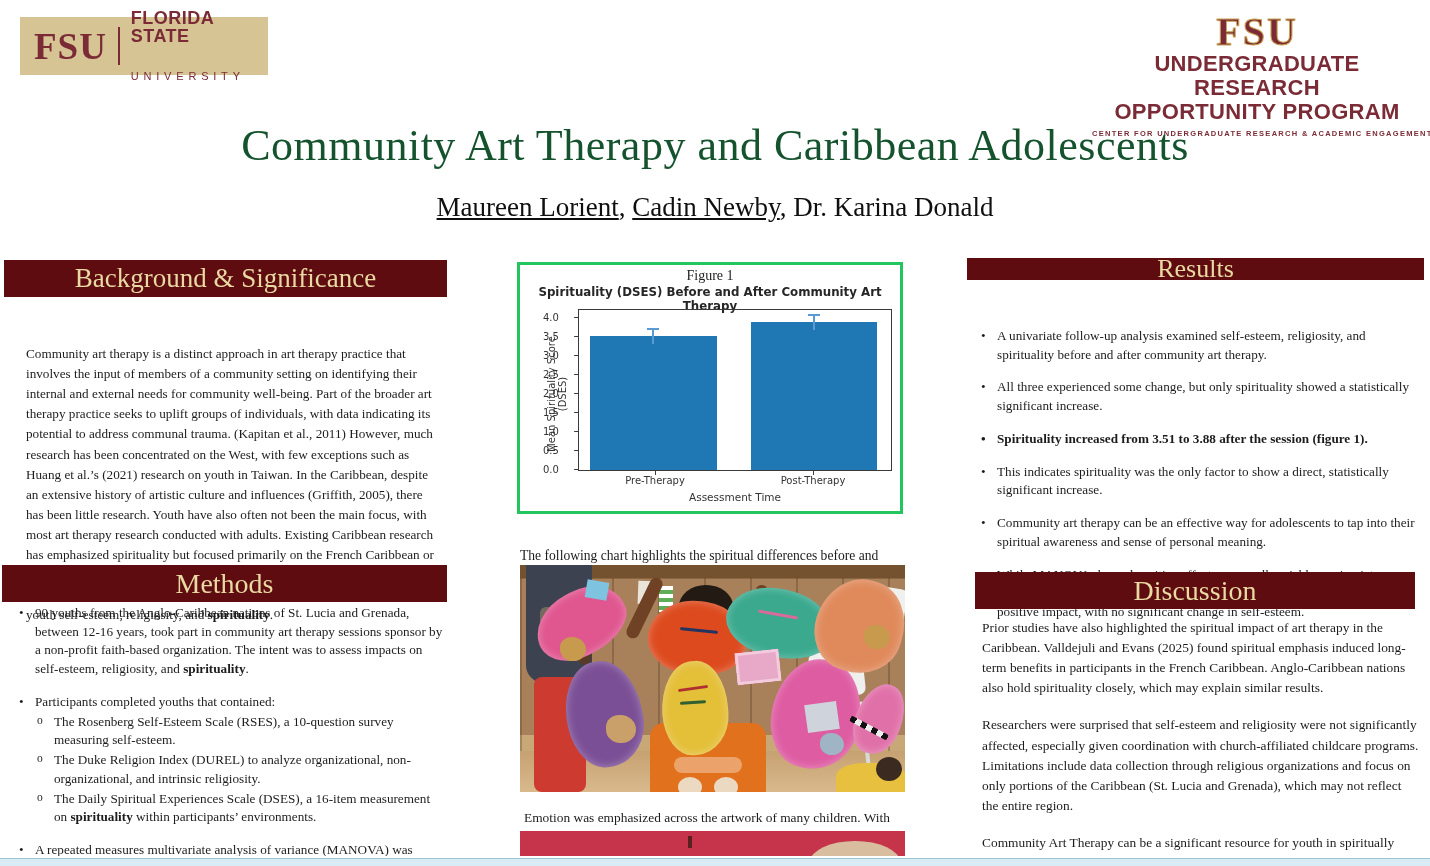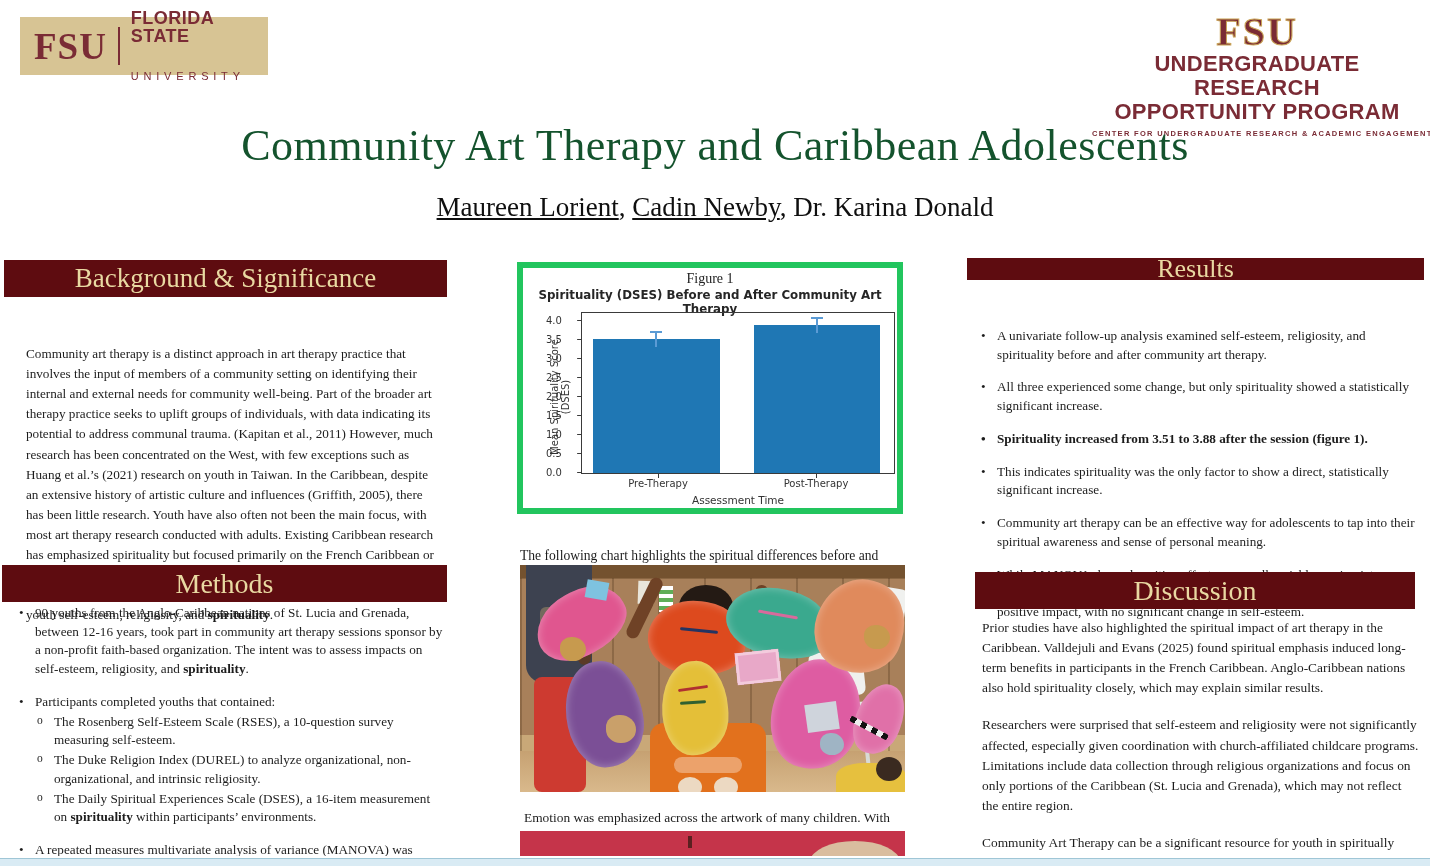--- a/index.html
+++ b/index.html
@@ -50,21 +50,21 @@
   .results-list{position:absolute;left:976px;top:327px;width:442px;}
   .results-list>li{margin-bottom:3px;}
   .discussion-body{position:absolute;left:982px;top:618px;width:438px;font-size:13.4px;line-height:1.5;}
   .discussion-body p{margin:0 0 17px 0;}
 
   .fig-caption{position:absolute;left:520px;top:533px;width:382px;font-size:13.6px;line-height:1.32;}
   .photo-caption{position:absolute;left:524px;top:796px;width:378px;font-size:13.4px;line-height:1.32;}
 
   
   .figure-panel{position:absolute;left:517px;top:262px;width:386px;height:252px;background:#fff;
-                border:6px solid #22c55e;box-sizing:border-box;}
+                border:3px solid #22c55e;box-sizing:border-box;}
   .fig-label{text-align:center;font-family:"Liberation Serif",serif;font-size:14px;margin-top:3px;color:#222;}
   .fig-title{text-align:center;font-family:"DejaVu Sans",sans-serif;font-weight:bold;font-size:11.8px;color:#262626;margin-top:1px;}
   .ylabel{position:absolute;left:-38px;top:118px;width:150px;text-align:center;transform:rotate(-90deg);
           font-family:"DejaVu Sans",sans-serif;font-size:10px;color:#333;}
   .plot{position:absolute;left:58px;top:44px;width:314px;height:162px;border:1px solid #3a3a3a;box-sizing:border-box;}
   .bar{position:absolute;bottom:0;background:var(--bar-blue,#1f77b4);}
   .bar1{left:3.6%;width:40.5%;}
   .bar2{left:55%;width:40.5%;}
   .errbar{position:absolute;width:2px;background:var(--err-blue,#5b9bd5);transform:translateX(-50%);}
   .errbar::before{content:"";position:absolute;top:0;left:50%;transform:translateX(-50%);width:12px;height:2px;background:var(--err-blue,#5b9bd5);}

